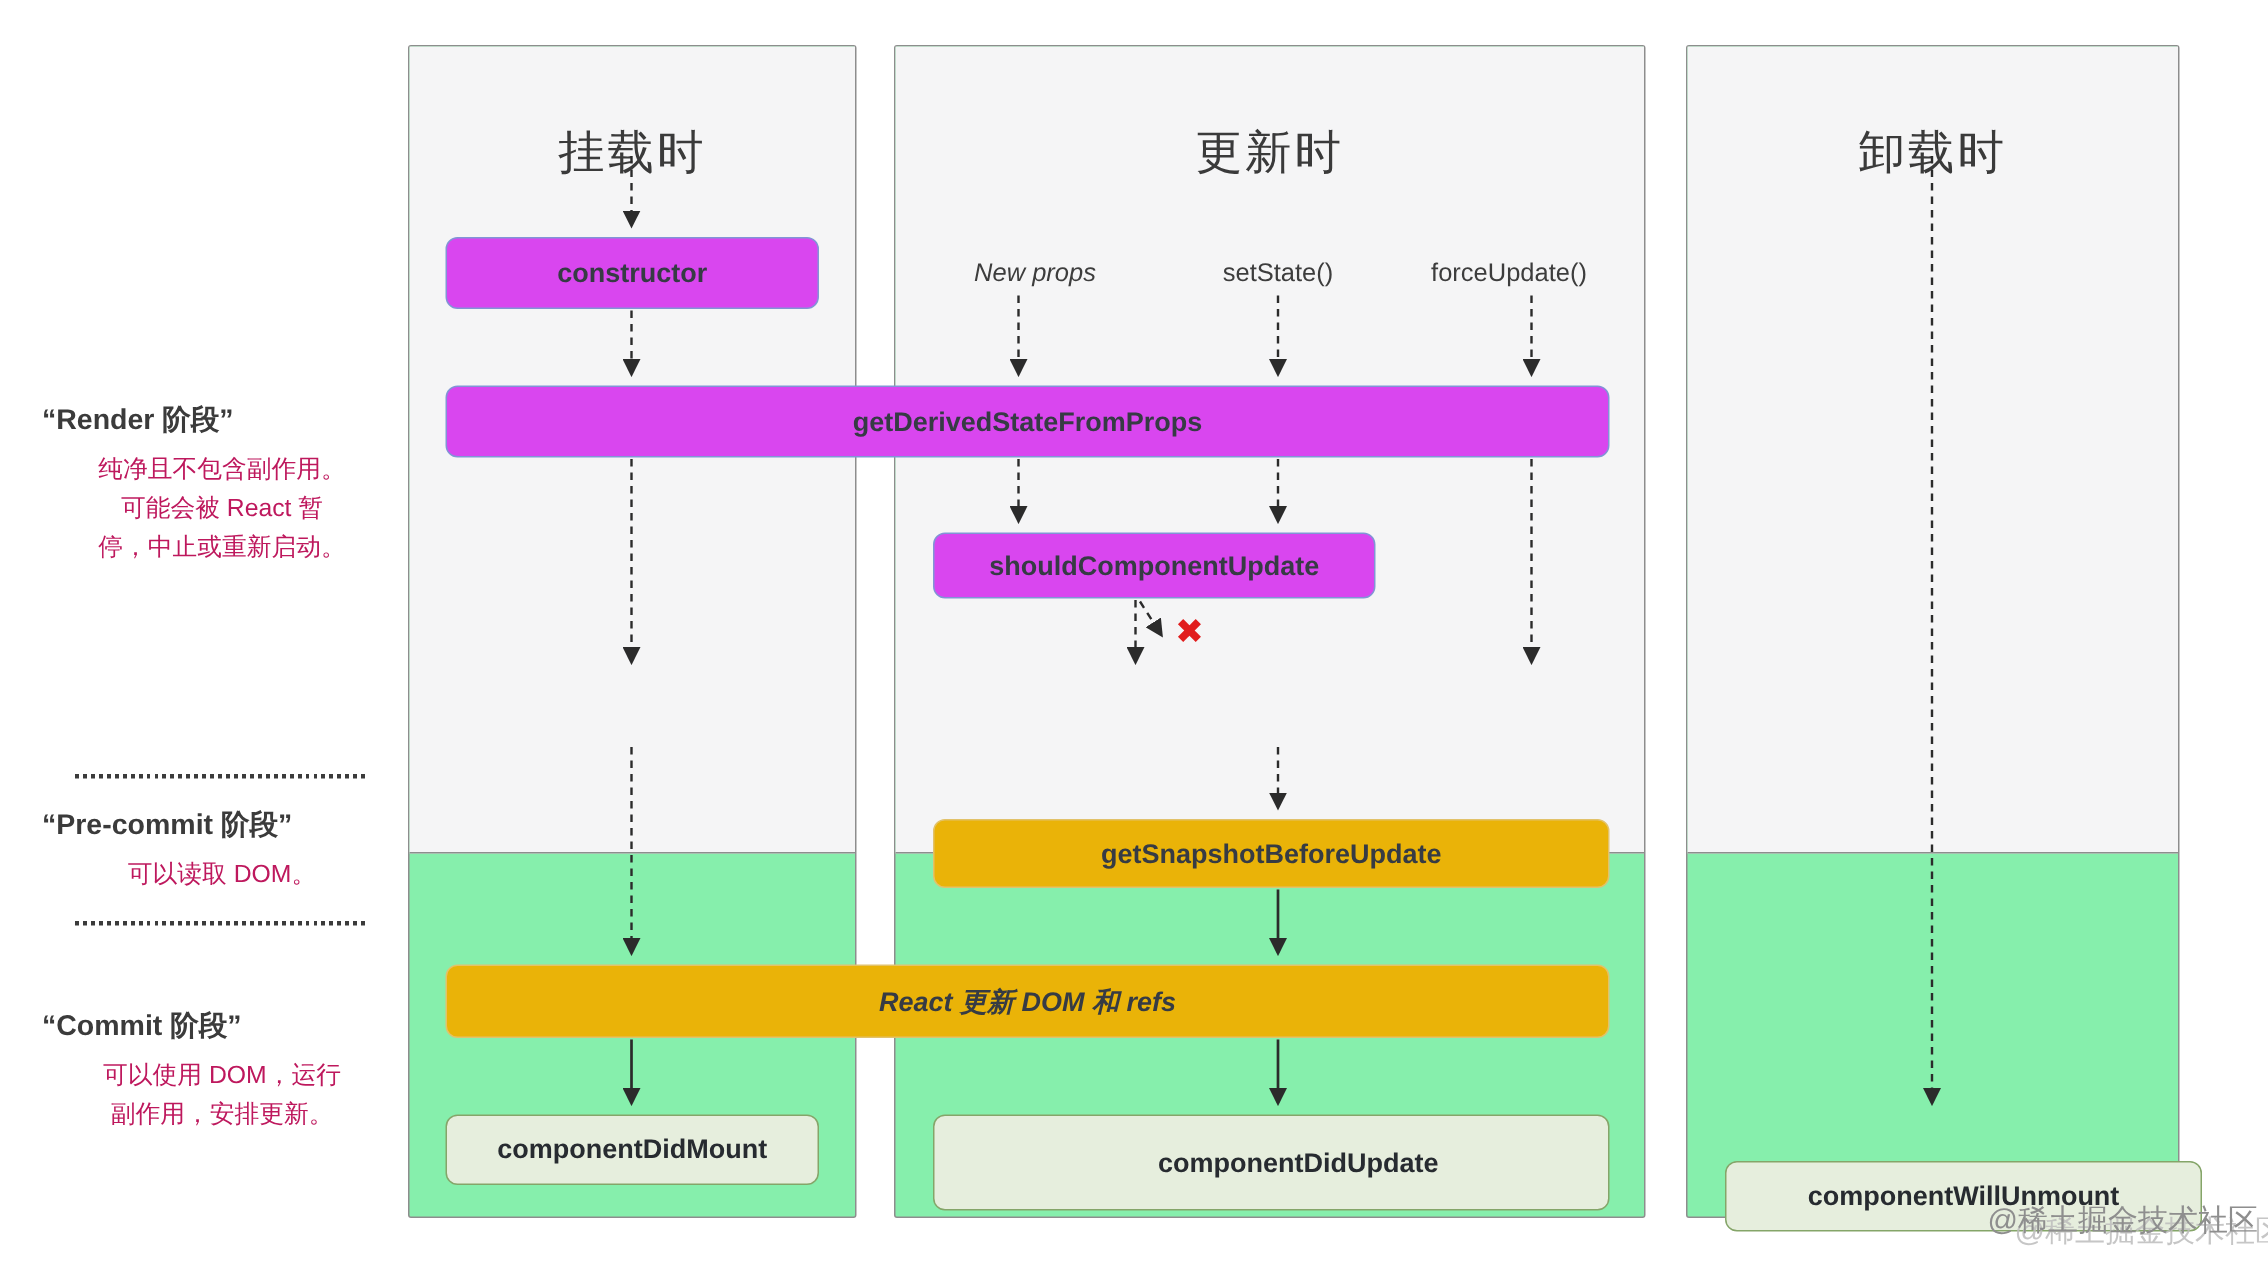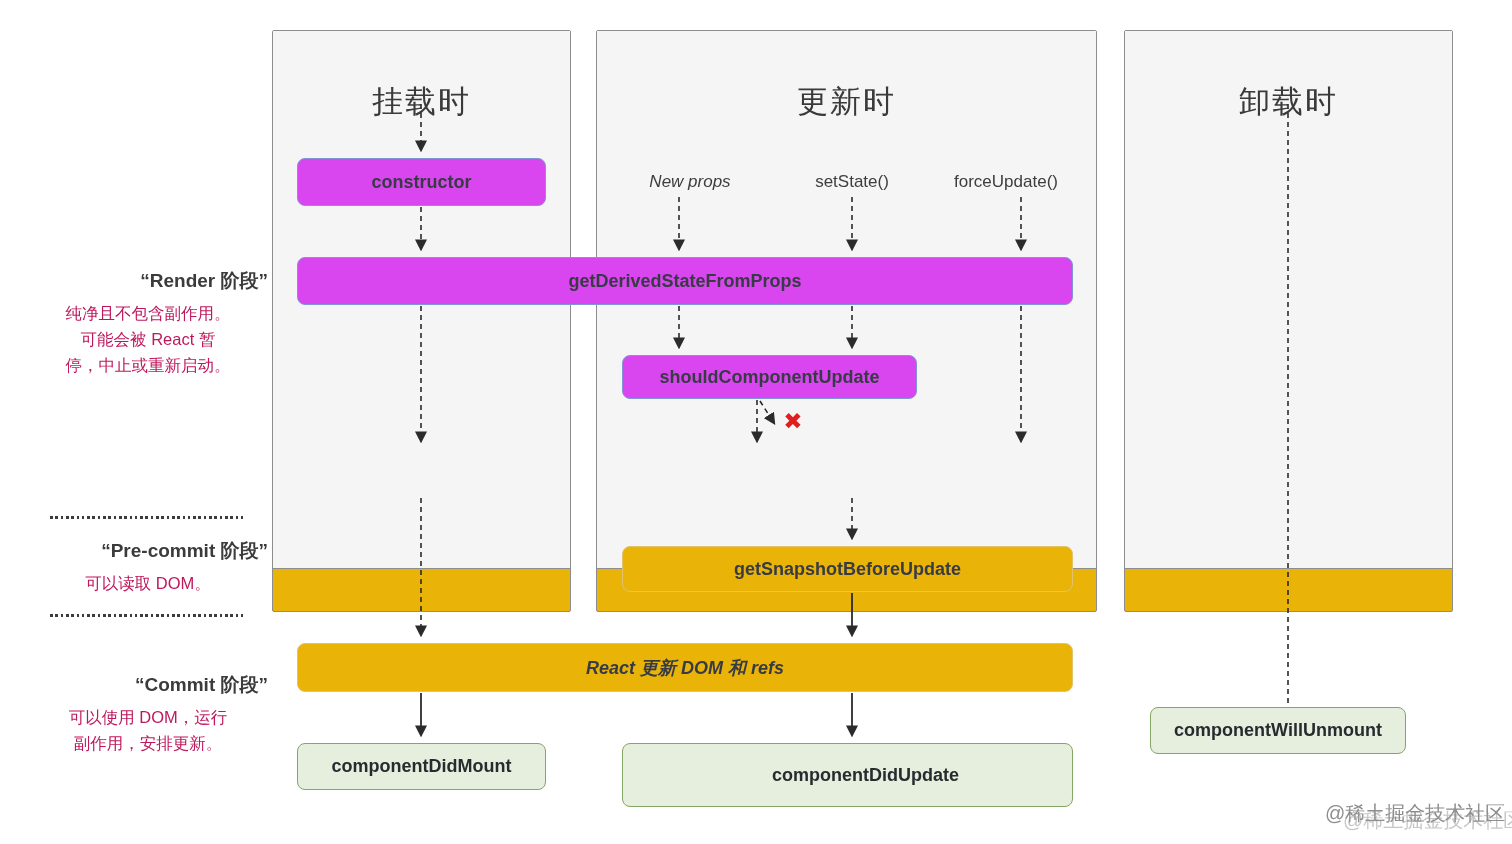--- a/index.html
+++ b/index.html
@@ -1,22 +1,22 @@
 <!DOCTYPE html>
 <html><head>
 <meta charset="utf-8">
 <style>
   html,body{margin:0;padding:0;background:#ffffff;}
   .canvas{
     position:relative;width:1512px;height:844px;background:#ffffff;
     font-family:"Liberation Sans","DejaVu Sans",sans-serif;overflow:hidden;
   }
   .col{
-    position:absolute;top:30px;height:582px;box-sizing:border-box;
-    border:1px solid #8d8d8d;background:#eab308;border-radius:2px;padding-left:48px;
+    position:absolute;top:30px;height:782px;box-sizing:border-box;
+    border:1px solid #8d8d8d;background:#86efac;border-radius:2px;padding-left:48px;
   }
   .col-gray{
     position:absolute;left:0;right:0;top:0;height:537px;
     background:#f5f5f6;border-bottom:1px solid #8d8d8d;
   }
   .col-title{
     position:absolute;top:50px;left:0;width:100%;text-align:center;
     font-size:31px;font-weight:500;color:#3a3a3a;letter-spacing:2px;
   }
   .node{
@@ -26,21 +26,21 @@
   .node.blue{background:#d946ef;border:1.5px solid #8195d6;}
   .node.yellow{background:#eab308;border:1.5px solid #e2c26a;text-align:center;}
   .node.green{background:#e6eedd;border:1.5px solid #85a569;color:#272b30;}
   .bold{font-weight:bold;}
   .italic{font-style:italic;}
   .trigger{
     position:absolute;transform:translateX(-50%);font-size:17px;color:#3d3d3d;
     white-space:nowrap;z-index:3;
   }
   .phase{position:absolute;left:28px;width:240px;z-index:2;}
-  .phase-title{font-size:19px;font-weight:bold;color:#3b3b3b;text-align:right;line-height:30px;}
+  .phase-title{font-size:19px;font-weight:bold;color:#3b3b3b;text-align:left;line-height:30px;}
   .phase-desc{font-size:16.5px;color:#be185d;text-align:center;line-height:26px;margin-top:4px;}
   .dotted{
     position:absolute;left:50px;width:196px;height:3px;z-index:2;
     background:repeating-linear-gradient(to right,#3b3b3b 0 2.6px,transparent 2.6px 5.3px);
   }
   .arrows{position:absolute;left:0;top:0;width:1512px;height:844px;z-index:2;}
   .x-icon{
     position:absolute;color:#e11d1d;font-size:23px;font-weight:bold;
     transform:translate(-50%,-50%);z-index:4;line-height:1;
   }
@@ -131,20 +131,20 @@
   <div class="trigger" style="left:852px;top:172px;">setState()</div>
   <div class="trigger" style="left:1006px;top:172px;">forceUpdate()</div>
 
   <div class="node blue bold" style="left:297px;top:158px;width:249px;height:48px;">constructor</div>
   <div class="node blue" style="left:297px;top:257px;width:776px;height:48px;">getDerivedStateFromProps</div>
   <div class="node blue" style="left:622px;top:355px;width:295px;height:44px;">shouldComponentUpdate</div>
   <div class="node yellow" style="left:622px;top:546px;width:451px;height:46px;">getSnapshotBeforeUpdate</div>
   <div class="node yellow italic" style="left:297px;top:643px;width:776px;height:49px;">React 更新 DOM 和 refs</div>
   <div class="node green bold" style="left:297px;top:743px;width:249px;height:47px;">componentDidMount</div>
   <div class="node green bold" style="left:622px;top:743px;width:451px;height:64px;padding-left:36px;">componentDidUpdate</div>
-  <div class="node green bold" style="left:1150px;top:707px;width:256px;height:47px;">componentWillUnmount</div>
+  <div class="node green bold" style="left:1150px;top:774px;width:318px;height:47px;">componentWillUnmount</div>
 
   <span class="x-icon" style="left:793px;top:421px;">✖</span>
 
   <span class="watermark shadow" style="left:1343px;top:807px;">@稀土掘金技术社区</span>
   <span class="watermark" style="left:1325px;top:800px;">@稀土掘金技术社区</span>
 
 </div>
 
 </body></html>

